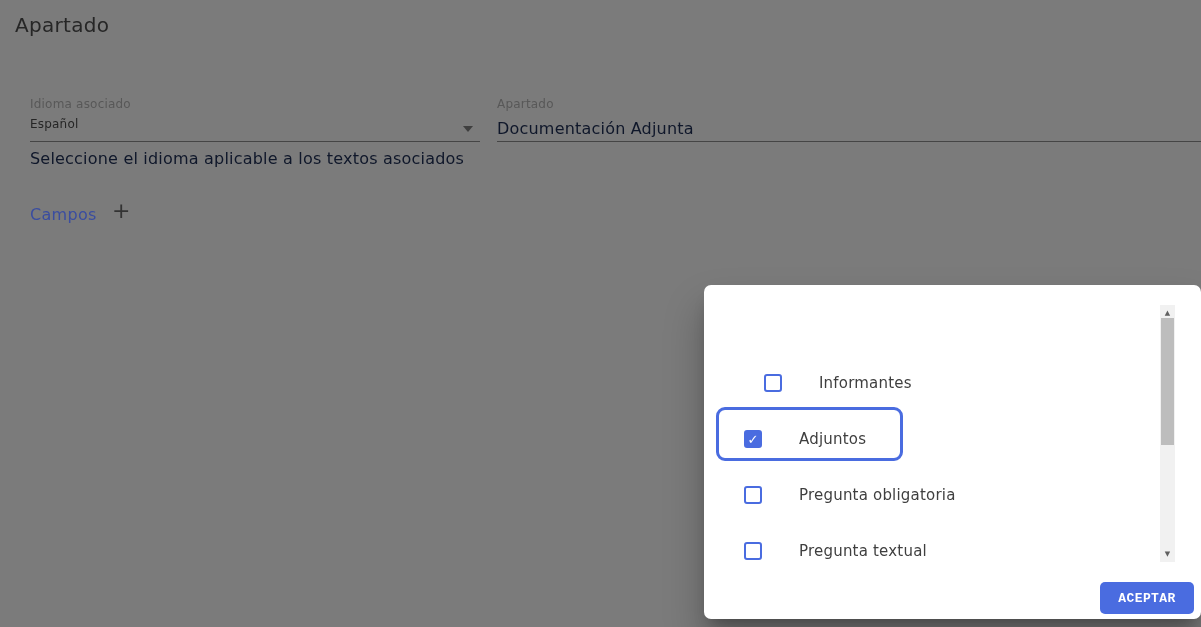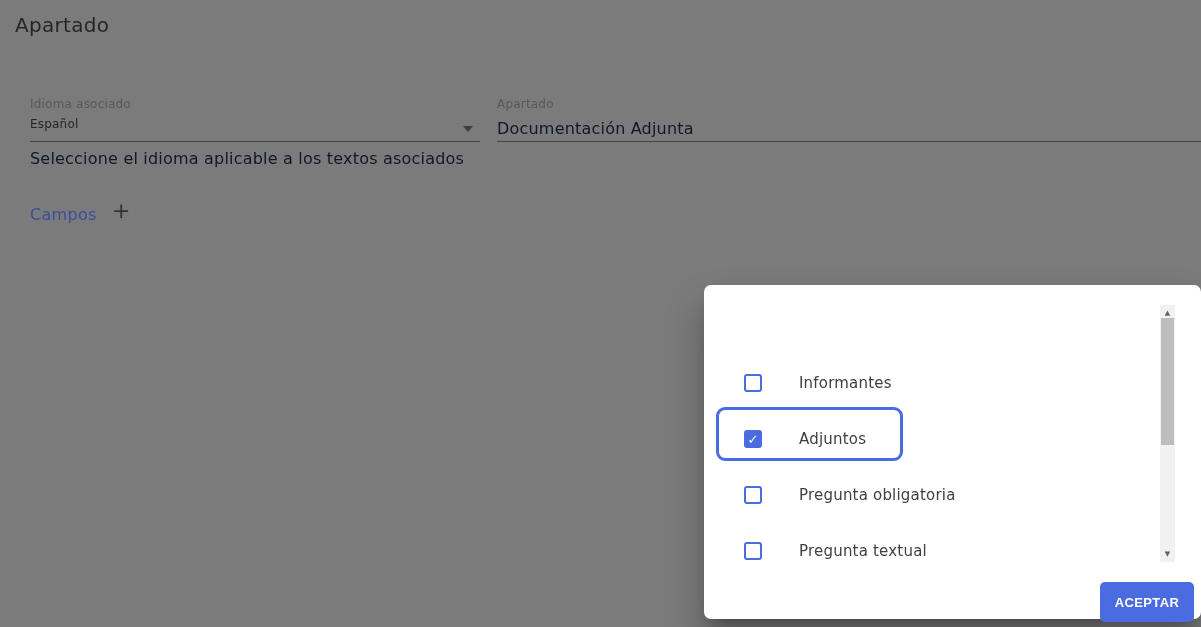--- a/index.html
+++ b/index.html
@@ -85,25 +85,25 @@
 
   
   .cancel-button{
     left:290px;top:296px;height:33px;padding:0 14px;
     display:flex;align-items:center;
     font-size:14px;font-weight:500;color:var(--accent,#4a6ce0);letter-spacing:.4px;
     background:transparent;border:none;cursor:pointer;
     font-family:"DejaVu Sans","Liberation Sans",sans-serif;
   }
   .accept-button{
-    left:396px;top:297px;width:94px;height:40px;
+    left:396px;top:297px;width:94px;height:32px;
     display:flex;align-items:center;justify-content:center;
     background:var(--accent,#4a6ce0);border:none;border-radius:5px;cursor:pointer;
     font-size:13px;font-weight:700;color:#ffffff;letter-spacing:.4px;
-    font-family:Liberation Sans, sans-serif;
+    font-family:Liberation Mono, monospace;
   }
 </style>
 </head>
 <body>
 
 <div class="abs page-title">Apartado</div>
 
 <div class="abs field-label" style="left:30px;top:97px;">Idioma asociado</div>
 <div class="abs" style="left:30px;top:114px;width:450px;height:28px;cursor:pointer;">
   <span class="field-value" style="position:absolute;left:0;top:3px;">Español</span>
@@ -115,21 +115,21 @@
 <div class="abs field-label" style="left:497px;top:97px;">Apartado</div>
 <input class="abs section-input" value="Documentación Adjunta" style="">
 <div class="abs underline" style="left:497px;top:141px;width:704px;"></div>
 
 <span class="abs campos-link">Campos</span>
 <span class="abs plus-icon">+</span>
 
 <div class="abs dialog">
 
 
-  <div class="option-row" style="top:70px;">
+  <div class="option-row" style="top:70px;padding-left:20px;">
     <span class="checkbox"></span>
     <span class="option-label">Informantes</span>
   </div>
 
   <div class="option-row checked" style="top:126px;">
     <span class="checkbox">
       <span class="check-glyph">✓</span>
     </span>
     <span class="option-label">Adjuntos</span>
   </div>

